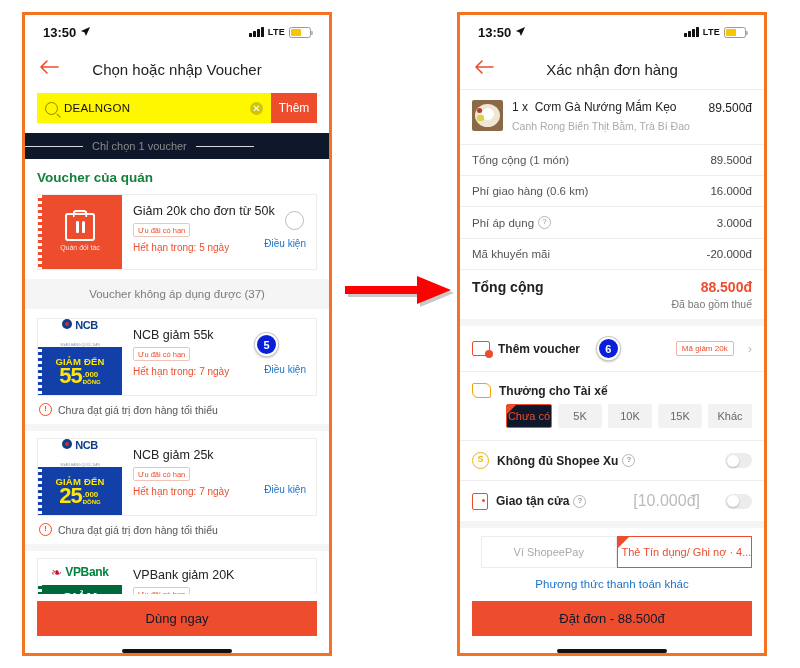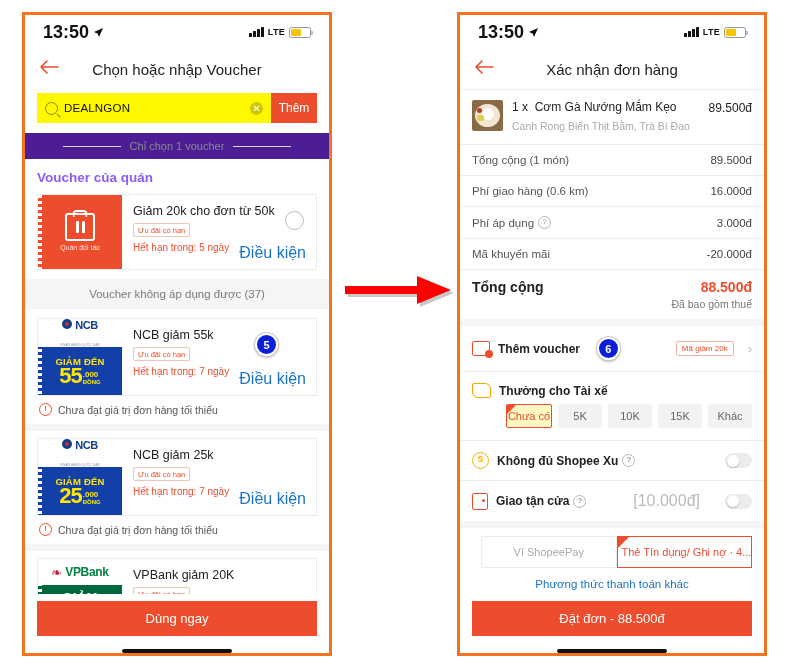--- a/index.html
+++ b/index.html
@@ -12,21 +12,21 @@
     position:absolute;top:12px;width:310px;height:644px;
     border:3px solid #F47321;background:#ffffff;box-sizing:border-box;
     overflow:hidden;
   }
   #phone-left{left:22px;}
   #phone-right{left:457px;}
 
   
   .statusbar{height:34px;display:flex;align-items:center;
     justify-content:space-between;padding:0 18px;box-sizing:border-box;}
-  .sb-time{font-size:18px;font-weight:bold;color:#111;display:flex;align-items:center;gap:4px;}
+  .sb-time{font-size:13px;font-weight:bold;color:#111;display:flex;align-items:center;gap:4px;}
   .loc-arrow{display:inline-block;}
   .sb-right{display:flex;align-items:center;gap:4px;}
   .bars{display:flex;align-items:flex-end;gap:1.5px;height:10px;}
   .bars i{display:block;width:2.5px;background:#111;border-radius:.5px;}
   .bars i:nth-child(1){height:4px}.bars i:nth-child(2){height:6px}
   .bars i:nth-child(3){height:8px}.bars i:nth-child(4){height:10px}
   .lte{font-size:9px;font-weight:bold;color:#111;letter-spacing:.3px;}
   .batt{width:22px;height:11px;border:1px solid #999;border-radius:2.5px;
         position:relative;padding:1px;box-sizing:border-box;}
   .batt span{display:block;height:100%;width:55%;background:#F7C600;border-radius:1px;}
@@ -48,27 +48,27 @@
        position:relative;flex:none;}
   .mag::after{content:"";position:absolute;width:1.4px;height:5px;background:#8a8a00;
        right:-2px;bottom:-4px;transform:rotate(-45deg);}
   .search-val{flex:1;font-size:11.5px;color:#111;letter-spacing:.2px;}
   .clear-x{width:13px;height:13px;border-radius:50%;background:#cfc700;color:#fff;
     font-size:10px;line-height:13px;text-align:center;flex:none;cursor:pointer;}
   .add-btn{background:#EE4D2D;color:#fff;font-size:12px;width:46px;height:30px;
     display:flex;align-items:center;justify-content:center;cursor:pointer;flex:none;}
 
   
-  .onlyone{background:#4c1d95;padding:7px 0;display:flex;align-items:center;
-    justify-content:center;gap:9px;}
+  .onlyone{background:#0f172a;padding:7px 0;display:flex;align-items:center;
+    justify-content:flex-start;gap:9px;}
   .onlyone .ln{width:58px;height:1px;background:#d8d8d8;}
   .onlyone .tx{font-size:11px;color:#8a8a8a;}
 
   
-  .sec-title{font-size:13.5px;font-weight:bold;color:#8b5cf6;padding:11px 30px 9px 12px;}
+  .sec-title{font-size:13.5px;font-weight:bold;color:#15803d;padding:11px 30px 9px 12px;}
   .grey-band{background:#F5F5F5;text-align:center;font-size:11.5px;color:#7b7b7b;padding:9px 0;}
 
   
   .vcard{display:flex;margin:0 12px;background:#fff;border:1px solid #ededed;box-sizing:border-box;}
   .vleft{width:84px;flex:none;position:relative;display:flex;flex-direction:column;
     align-items:center;justify-content:center;overflow:hidden;}
   .vleft::before{content:"";position:absolute;left:0;top:0;bottom:0;width:4px;
     background:repeating-linear-gradient(to bottom,#fff 0 3px,transparent 3px 6px);}
   .vl-shop{background:#EE4D2D;height:74px;width:100%;display:flex;flex-direction:column;
     align-items:center;justify-content:center;gap:3px;}
@@ -98,34 +98,34 @@
   .vp-mark{color:#C8102E;font-size:13px;line-height:1;}
   .vp-txt{font-size:12px;font-weight:bold;color:#00833E;letter-spacing:-.3px;}
   .vp-body{background:#00693C;width:100%;height:24px;display:flex;align-items:center;justify-content:center;}
   .vp-giam{font-size:13px;font-weight:bold;color:#fff;letter-spacing:.4px;}
 
   .vright{flex:1;padding:9px 10px 8px 11px;position:relative;}
   .v-title{font-size:12.5px;color:#222;font-weight:500;}
   .v-tag{display:inline-block;margin-top:5px;border:1px solid #f2c4b8;color:#EE4D2D;
     font-size:7.5px;padding:1.5px 4px;border-radius:2px;}
   .v-exp{font-size:10px;color:#EE4D2D;margin-top:5px;}
-  .v-cond{position:absolute;right:10px;bottom:7px;font-size:16px;color:#1a73c8;cursor:pointer;}
+  .v-cond{position:absolute;right:10px;bottom:20px;font-size:10px;color:#1a73c8;cursor:pointer;}
   .v-radio{position:absolute;right:12px;top:16px;width:17px;height:17px;border-radius:50%;
     border:1.3px solid #bdbdbd;cursor:pointer;}
 
   .warn-row{display:flex;align-items:center;gap:6px;padding:7px 14px 8px 14px;}
   .warn-ic{width:11px;height:11px;border:1px solid #EE4D2D;border-radius:50%;color:#EE4D2D;
     font-size:8px;line-height:10px;text-align:center;font-weight:bold;flex:none;}
   .warn-tx{font-size:10.5px;color:#555;}
   .hr-thin{height:1px;background:#eee;margin:0;}
   .spacer-grey{background:#F5F5F5;height:7px;}
 
   
   .cta{position:absolute;left:0;right:0;background:#fff;padding:7px 12px 0 12px;box-sizing:border-box;}
-  .cta-btn{background:#EE4D2D;color:#ffffff;text-align:center;font-size:13px;
+  .cta-btn{background:#EE4D2D;color:#0f172a;text-align:center;font-size:13px;
     padding:10px 0;cursor:pointer;}
   .home-ind{width:110px;height:4px;background:#111;border-radius:3px;margin:13px auto 0 auto;}
 
   
   .badge{position:absolute;width:19px;height:19px;border-radius:50%;background:#0A1FD8;
     color:#fff;font-size:11px;font-weight:bold;display:flex;align-items:center;
     justify-content:center;border:2px solid #fff;box-shadow:0 0 0 1px #c9c9c9,0 1px 3px rgba(0,0,0,.45);}
 
   
   .item-row{display:flex;align-items:flex-start;gap:9px;padding:10px 12px 12px 12px;}
@@ -165,21 +165,21 @@
   .ic-coin{width:15px;height:15px;border-radius:50%;border:1.4px solid #F0B400;color:#F0B400;
     font-size:9px;line-height:13px;text-align:center;font-weight:bold;flex:none;}
   .ic-door{width:14px;height:15px;border:1.4px solid #EE4D2D;border-radius:2px;
     position:relative;flex:none;}
   .ic-door::after{content:"";position:absolute;right:2px;top:5px;width:3px;height:3px;
     border-radius:50%;background:#EE4D2D;}
 
   .tip-btns{display:flex;gap:6px;padding:0 12px 12px 46px;}
   .tip-b{flex:1;text-align:center;font-size:11px;padding:6px 0;background:#F2F2F2;color:#666;
     border-radius:2px;cursor:pointer;position:relative;}
-  .tip-b.sel{background:#fef9c3;border:1px solid #EE4D2D;color:#EE4D2D;padding:5px 0;overflow:hidden;}
+  .tip-b.sel{background:#0f172a;border:1px solid #EE4D2D;color:#EE4D2D;padding:5px 0;overflow:hidden;}
   .tip-b.sel::before{content:"";position:absolute;left:0;top:0;border-top:9px solid #EE4D2D;
     border-right:9px solid transparent;}
   .toggle{width:27px;height:15px;border-radius:9px;background:#ececec;position:relative;
     flex:none;cursor:pointer;}
   .toggle::after{content:"";position:absolute;left:1.5px;top:1.5px;width:12px;height:12px;
     border-radius:50%;background:#fff;box-shadow:0 1px 2px rgba(0,0,0,.25);}
   .fee-note{font-size:16px;color:#bbb;margin-right:17px;}
 
   .pay-row{display:flex;gap:0;padding:8px 12px 0 21px;}
   .pay-b{flex:1;text-align:center;font-size:11px;padding:9px 4px;border:1px solid #ececec;

